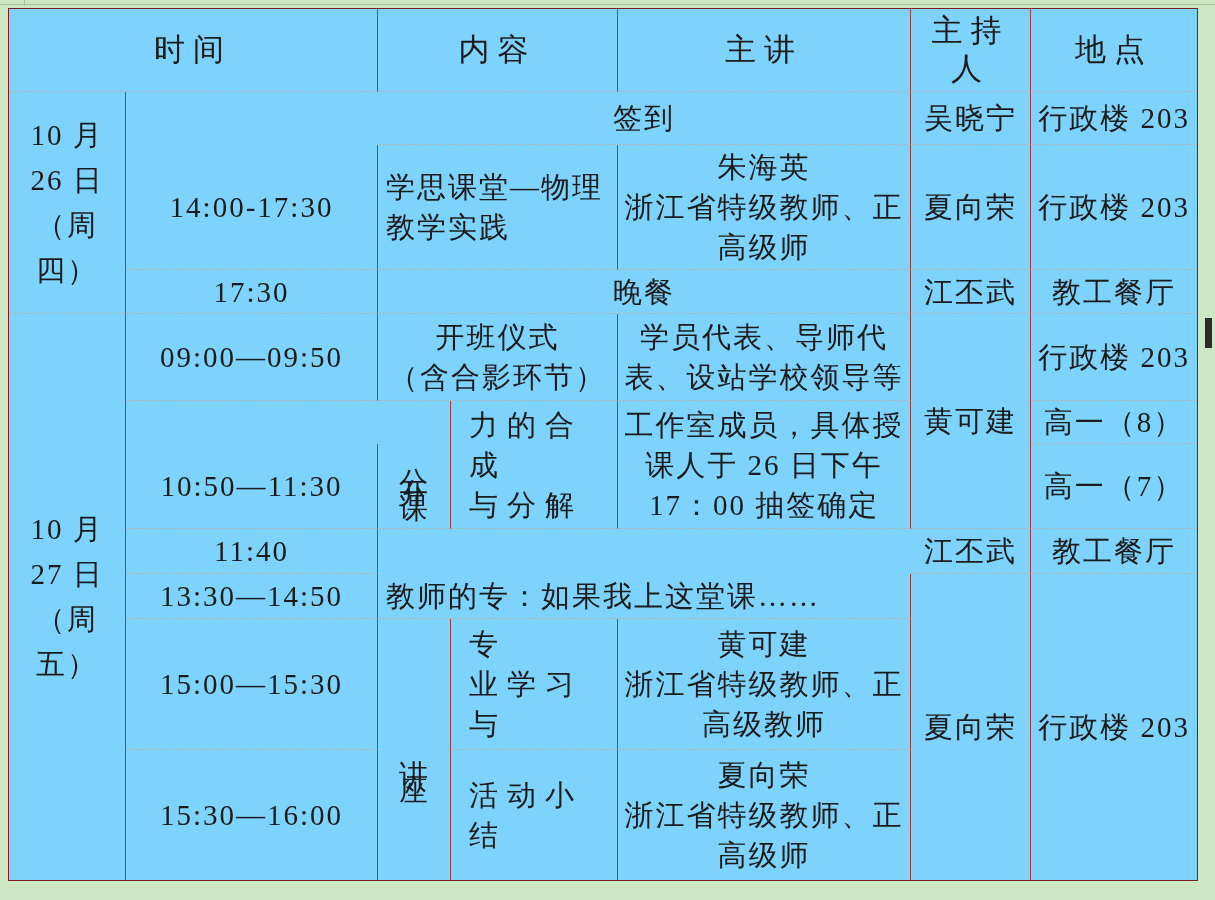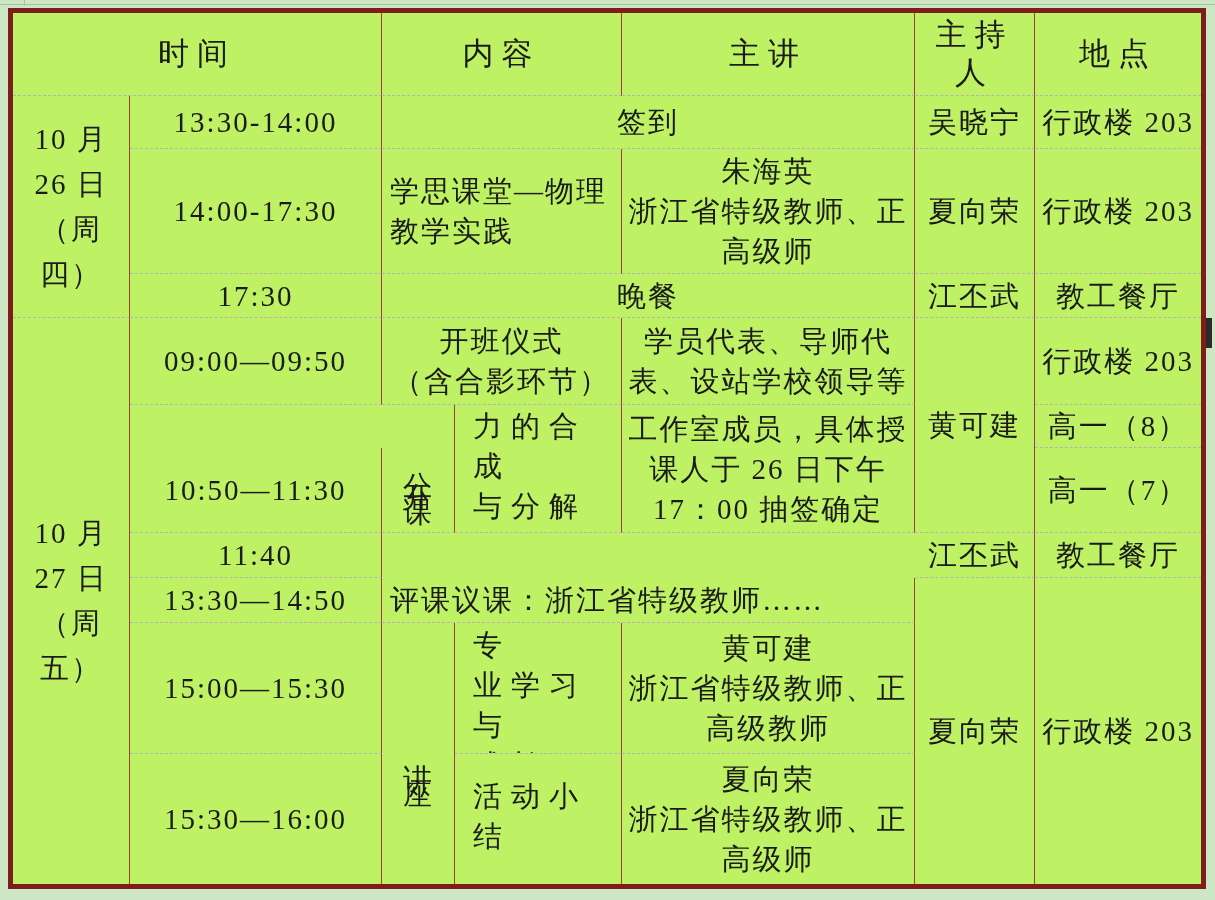--- a/index.html
+++ b/index.html
@@ -12,22 +12,22 @@
   .page { position: relative; width: 1215px; height: 900px; }
 
   
   .gridline-h { position: absolute; left: 0; top: 4px; width: 1215px; height: 1px; background: #a6c49e; }
   .gridline-v { position: absolute; left: 24px; top: 0; width: 1px; height: 6px; background: #a6c49e; }
   
   .cursor-mark { position: absolute; left: 1205px; top: 318px; width: 7px; height: 30px; background: #2a2a2a; }
 
   .tbl {
     position: absolute; left: 8px; top: 8px;
-    background: #bef264;
-    border: 5px solid #7f1d1d;
+    background: #7dd3fc;
+    border: 1px solid #7f1d1d;
     display: grid;
     grid-template-columns: 117px 252px 73px 167px 293px 120px 166px;
     grid-template-rows: 83px 53px 125px 44px 87px 43px 85px 45px 45px 131px 130px;
   }
 
   .cell {
     display: flex;
     align-items: center;
     justify-content: center;
     text-align: center;
@@ -38,21 +38,21 @@
     font-size: 29px;
     line-height: 40px;
     letter-spacing: 2px;
     overflow: hidden;
   }
   .no-r { border-right: none; }
   .no-b { border-bottom: none; }
 
   .hdr  { font-size: 31px; letter-spacing: 8px; line-height: 38px; font-weight: 400; }
   .left { justify-content: flex-start; text-align: left; padding-left: 8px; }
-  .sub  { justify-content: flex-start; text-align: left; padding-left: 18px; letter-spacing: 9px; font-family: Liberation Mono, monospace; }
+  .sub  { justify-content: flex-start; text-align: left; padding-left: 18px; letter-spacing: 9px; }
   .date { line-height: 45px; }
   .vtext {
     writing-mode: vertical-rl;
     text-orientation: upright;
     letter-spacing: 13px;
   }
 </style>
 </head>
 <body>
 
@@ -68,21 +68,20 @@
     <div class="cell hdr" style="grid-area:1/5/2/6">主讲</div>
     <div class="cell hdr" style="grid-area:1/6/2/7">主持
 人</div>
     <div class="cell hdr no-r" style="grid-area:1/7/2/8">地点</div>
 
     <div class="cell date" style="grid-area:2/1/5/2">10 月
 26 日
 （周
 四）</div>
 
-    <div class="cell" style="grid-area:2/2/3/3">13:30-14:00</div>
     <div class="cell" style="grid-area:2/3/3/6">签到</div>
     <div class="cell" style="grid-area:2/6/3/7">吴晓宁</div>
     <div class="cell no-r" style="grid-area:2/7/3/8">行政楼 203</div>
 
     <div class="cell" style="grid-area:3/2/4/3">14:00-17:30</div>
     <div class="cell left" style="grid-area:3/3/4/5">学思课堂—物理
 教学实践</div>
     <div class="cell" style="grid-area:3/5/4/6">朱海英
 浙江省特级教师、正
 高级师</div>
@@ -118,21 +117,21 @@
     <div class="cell no-r" style="grid-area:6/7/7/8">高一（8）</div>
 
     <div class="cell" style="grid-area:7/2/8/3">10:50—11:30</div>
     <div class="cell no-r" style="grid-area:7/7/8/8">高一（7）</div>
 
     <div class="cell" style="grid-area:8/2/9/3">11:40</div>
     <div class="cell" style="grid-area:8/6/9/7">江丕武</div>
     <div class="cell no-r" style="grid-area:8/7/9/8">教工餐厅</div>
 
     <div class="cell" style="grid-area:9/2/10/3">13:30—14:50</div>
-    <div class="cell left" style="grid-area:9/3/10/6">评课议课：浙江省特级教师……</div>
+    <div class="cell left" style="grid-area:9/3/10/6">教师的专：如果我上这堂课……</div>
     <div class="cell no-b" style="grid-area:9/6/12/7">夏向荣</div>
     <div class="cell no-r no-b" style="grid-area:9/7/12/8">行政楼 203</div>
 
     <div class="cell" style="grid-area:10/2/11/3">15:00—15:30</div>
     <div class="cell no-b" style="grid-area:10/3/12/4">
       <span class="vtext">讲座</span>
     </div>
     <div class="cell sub" style="grid-area:10/4/11/5">教师的专
 业学习与
 成长</div>

